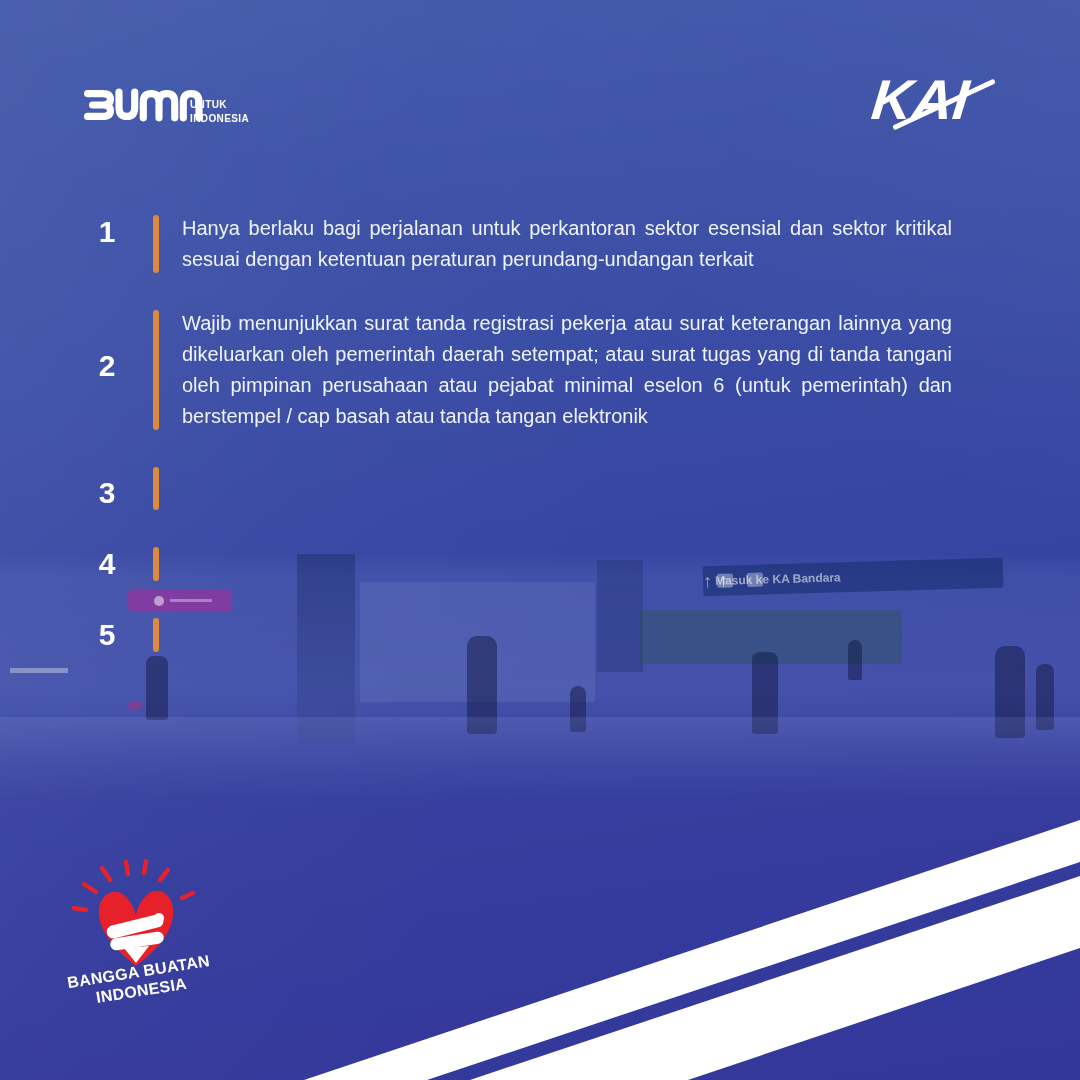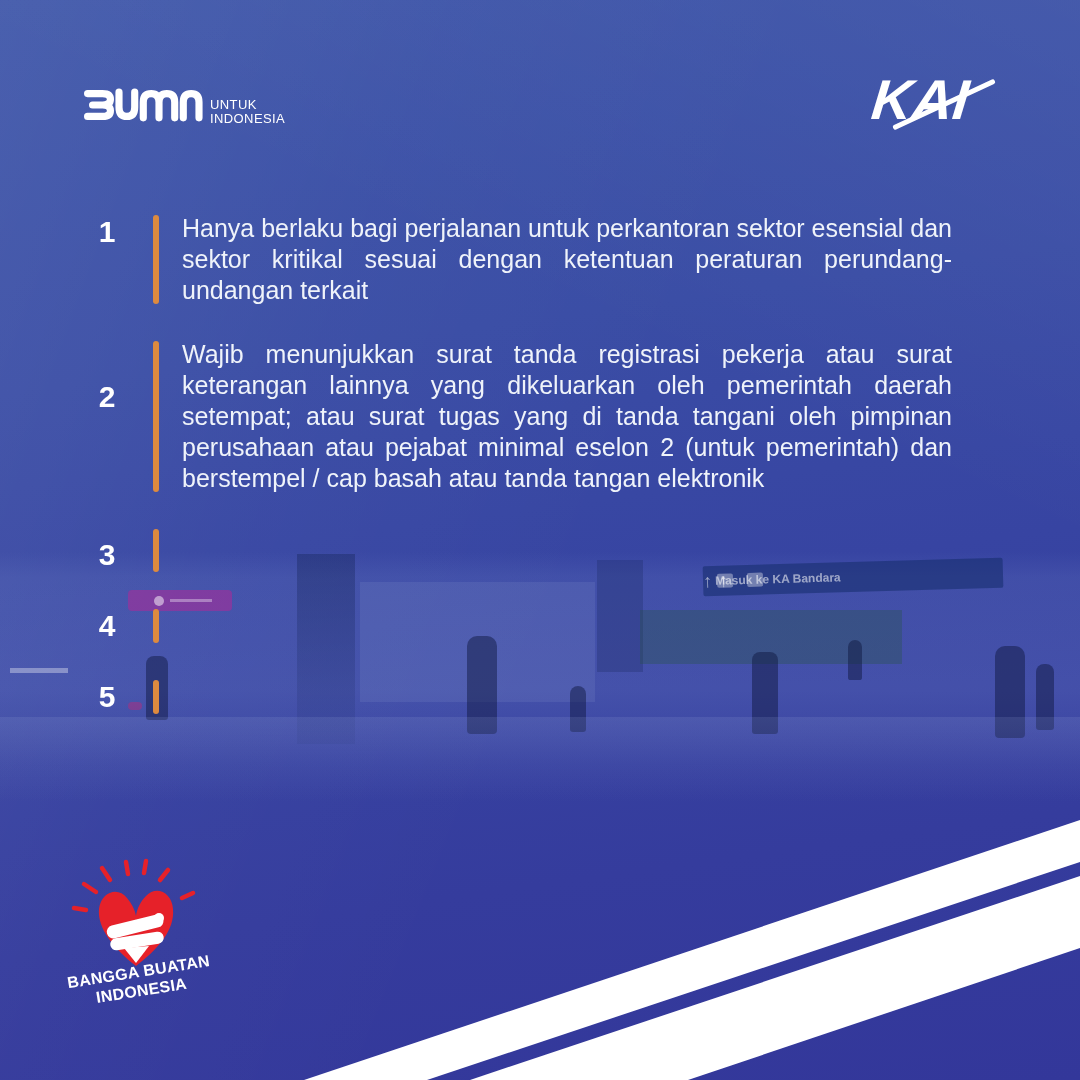--- a/index.html
+++ b/index.html
@@ -7,37 +7,37 @@
   .poster{position:relative;width:1080px;height:1080px;overflow:hidden;
     background:linear-gradient(172deg,#3C54A8 0%,#3A4DA5 32%,#3744A2 55%,#353C9D 78%,#33379A 100%);}
   .sheen{position:absolute;inset:0;pointer-events:none;
     background:linear-gradient(112deg,rgba(255,255,255,0.07) 0%,rgba(255,255,255,0.02) 30%,rgba(255,255,255,0) 55%);}
   .sheen2{position:absolute;inset:0;pointer-events:none;
     background:linear-gradient(205deg,rgba(255,255,255,0.05) 0%,rgba(255,255,255,0) 35%);}
 
   
   .bumn{position:absolute;left:84px;top:84px;width:190px;height:48px;}
   .bumn svg{position:absolute;left:0;top:0;}
-  .bumn-tagline{position:absolute;left:126px;top:14px;color:#fff;font-weight:normal;
-    font-size:13px;line-height:14px;letter-spacing:0.4px;}
+  .bumn-tagline{position:absolute;left:106px;top:14px;color:#fff;font-weight:bold;
+    font-size:10px;line-height:14px;letter-spacing:0.4px;}
   .kai{position:absolute;left:872px;top:70px;width:130px;height:70px;}
   .kai-text{display:inline-block;color:#fff;font-weight:bold;font-style:italic;
     font-size:56px;line-height:60px;letter-spacing:0px;transform:skewX(-6deg);}
   .kai-slash{position:absolute;left:16px;top:32px;width:112px;height:5px;background:#fff;
     transform:rotate(-25deg);border-radius:2px;}
 
   
   .rules{position:absolute;top:213px;left:78px;right:112px;display:flex;flex-direction:column;gap:33px;}
   .rule{display:flex;align-items:stretch;}
   .rule-num{width:58px;flex:0 0 58px;text-align:center;color:#fff;font-weight:bold;
     font-size:30px;line-height:38px;align-self:flex-start;}
   .rule:nth-child(2) .rule-num{margin-top:39px;}
   .rule:nth-child(3) .rule-num{margin-top:9px;}
   .rule-bar{flex:0 0 6px;width:6px;border-radius:3px;margin:2px 0 2px 17px;background:#DD8A3F;}
-  .rule-text{margin:0 16px 0 23px;flex:1;color:#EFF3FA;font-size:25px;line-height:31px;
+  .rule-text{margin:0 16px 0 23px;flex:1;color:#EFF3FA;font-size:20px;line-height:31px;
     text-align:justify;text-align-last:left;}
 
   
   .photo-band{position:absolute;left:0;top:552px;width:1080px;height:250px;pointer-events:none;
     background:linear-gradient(180deg,rgba(120,140,205,0) 0%,rgba(120,140,205,0.16) 10%,rgba(125,145,210,0.20) 55%,rgba(80,95,180,0.08) 85%,rgba(52,58,155,0) 100%);}
   .photo-band *{position:absolute;}
   .band-floor{left:0;bottom:0;width:1080px;height:85px;
     background:linear-gradient(180deg,rgba(150,165,215,0.16),rgba(52,58,155,0));}
   .sign-dark{left:703px;top:10px;width:300px;height:30px;background:rgba(20,44,105,0.55);
     border-radius:2px;transform:rotate(-1.6deg);display:flex;align-items:center;color:rgba(255,255,255,0.55);}
@@ -137,21 +137,21 @@
 
   <div class="rules">
     <div class="rule">
       <div class="rule-num">1</div>
       <div class="rule-bar"></div>
       <p class="rule-text">Hanya berlaku bagi perjalanan untuk perkantoran sektor esensial dan sektor kritikal sesuai dengan ketentuan peraturan perundang-undangan terkait</p>
     </div>
     <div class="rule">
       <div class="rule-num">2</div>
       <div class="rule-bar"></div>
-      <p class="rule-text">Wajib menunjukkan surat tanda registrasi pekerja atau surat keterangan lainnya yang dikeluarkan oleh pemerintah daerah setempat; atau surat tugas yang di tanda tangani oleh pimpinan perusahaan atau pejabat minimal eselon 2 (untuk pemerintah) dan berstempel / cap basah atau tanda tangan elektronik</p>
+      <p class="rule-text">Wajib menunjukkan surat tanda registrasi pekerja atau surat keterangan lainnya yang dikeluarkan oleh pemerintah daerah setempat; atau surat tugas yang di tanda tangani oleh pimpinan perusahaan atau pejabat minimal eselon 6 (untuk pemerintah) dan berstempel / cap basah atau tanda tangan elektronik</p>
     </div>
     <div class="rule">
       <div class="rule-num">3</div>
       <div class="rule-bar"></div>
     </div>
     <div class="rule">
       <div class="rule-num">4</div>
       <div class="rule-bar"></div>
     </div>
     <div class="rule">

